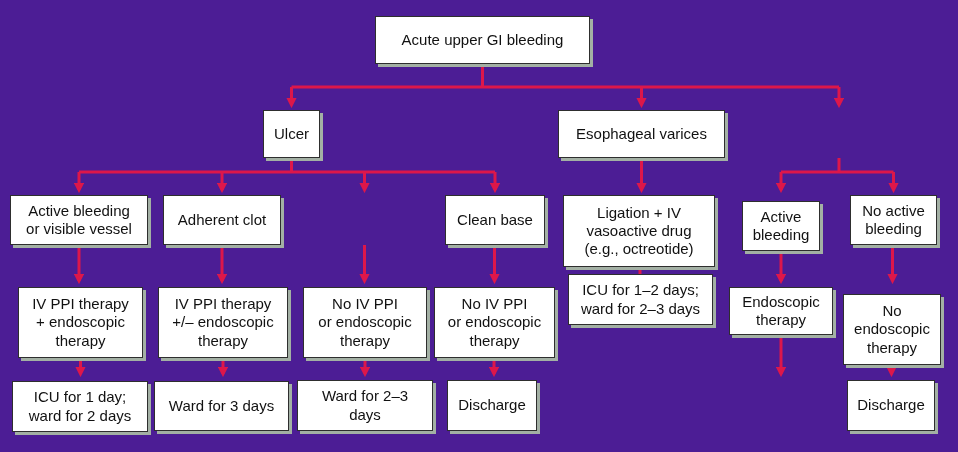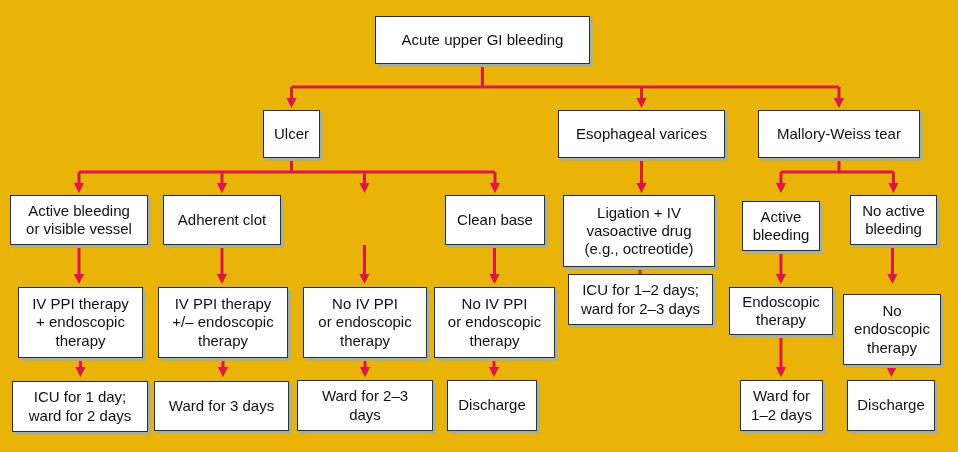--- a/index.html
+++ b/index.html
@@ -3,21 +3,21 @@
 <meta charset="utf-8">
 <style>
   html, body {
     margin: 0;
     padding: 0;
   }
   .canvas {
     position: relative;
     width: 958px;
     height: 452px;
-    background: #eab308;
+    background: #4c1d95;
     font-family: "Liberation Sans", sans-serif;
     overflow: hidden;
   }
   .connectors {
     position: absolute;
     left: 0;
     top: 0;
     width: 958px;
     height: 452px;
     pointer-events: none;
@@ -92,23 +92,20 @@
   <div class="node" style="left:375px;top:16px;width:215px;height:48px">
     <span class="lbl">Acute upper GI bleeding</span>
   </div>
 
   <div class="node" style="left:263px;top:110px;width:57px;height:48px">
     <span class="lbl">Ulcer</span>
   </div>
   <div class="node" style="left:558px;top:110px;width:167px;height:48px">
     <span class="lbl">Esophageal varices</span>
   </div>
-  <div class="node" style="left:758px;top:110px;width:162px;height:48px">
-    <span class="lbl">Mallory-Weiss tear</span>
-  </div>
 
   <div class="node" style="left:10px;top:195px;width:138px;height:50px">
     <span class="lbl">Active bleeding
 or visible vessel</span>
   </div>
   <div class="node" style="left:163px;top:195px;width:118px;height:50px">
     <span class="lbl">Adherent clot</span>
   </div>
   <div class="node" style="left:445px;top:195px;width:100px;height:50px">
     <span class="lbl">Clean base</span>
@@ -168,21 +165,17 @@
   <div class="node" style="left:154px;top:381px;width:135px;height:50px">
     <span class="lbl">Ward for 3 days</span>
   </div>
   <div class="node" style="left:297px;top:380px;width:136px;height:51px">
     <span class="lbl">Ward for 2–3
 days</span>
   </div>
   <div class="node" style="left:447px;top:380px;width:90px;height:51px">
     <span class="lbl">Discharge</span>
   </div>
-  <div class="node" style="left:740px;top:380px;width:83px;height:51px">
-    <span class="lbl">Ward for
-1–2 days</span>
-  </div>
   <div class="node" style="left:847px;top:380px;width:88px;height:51px">
     <span class="lbl">Discharge</span>
   </div>
 
 </div>
 
 </body></html>

